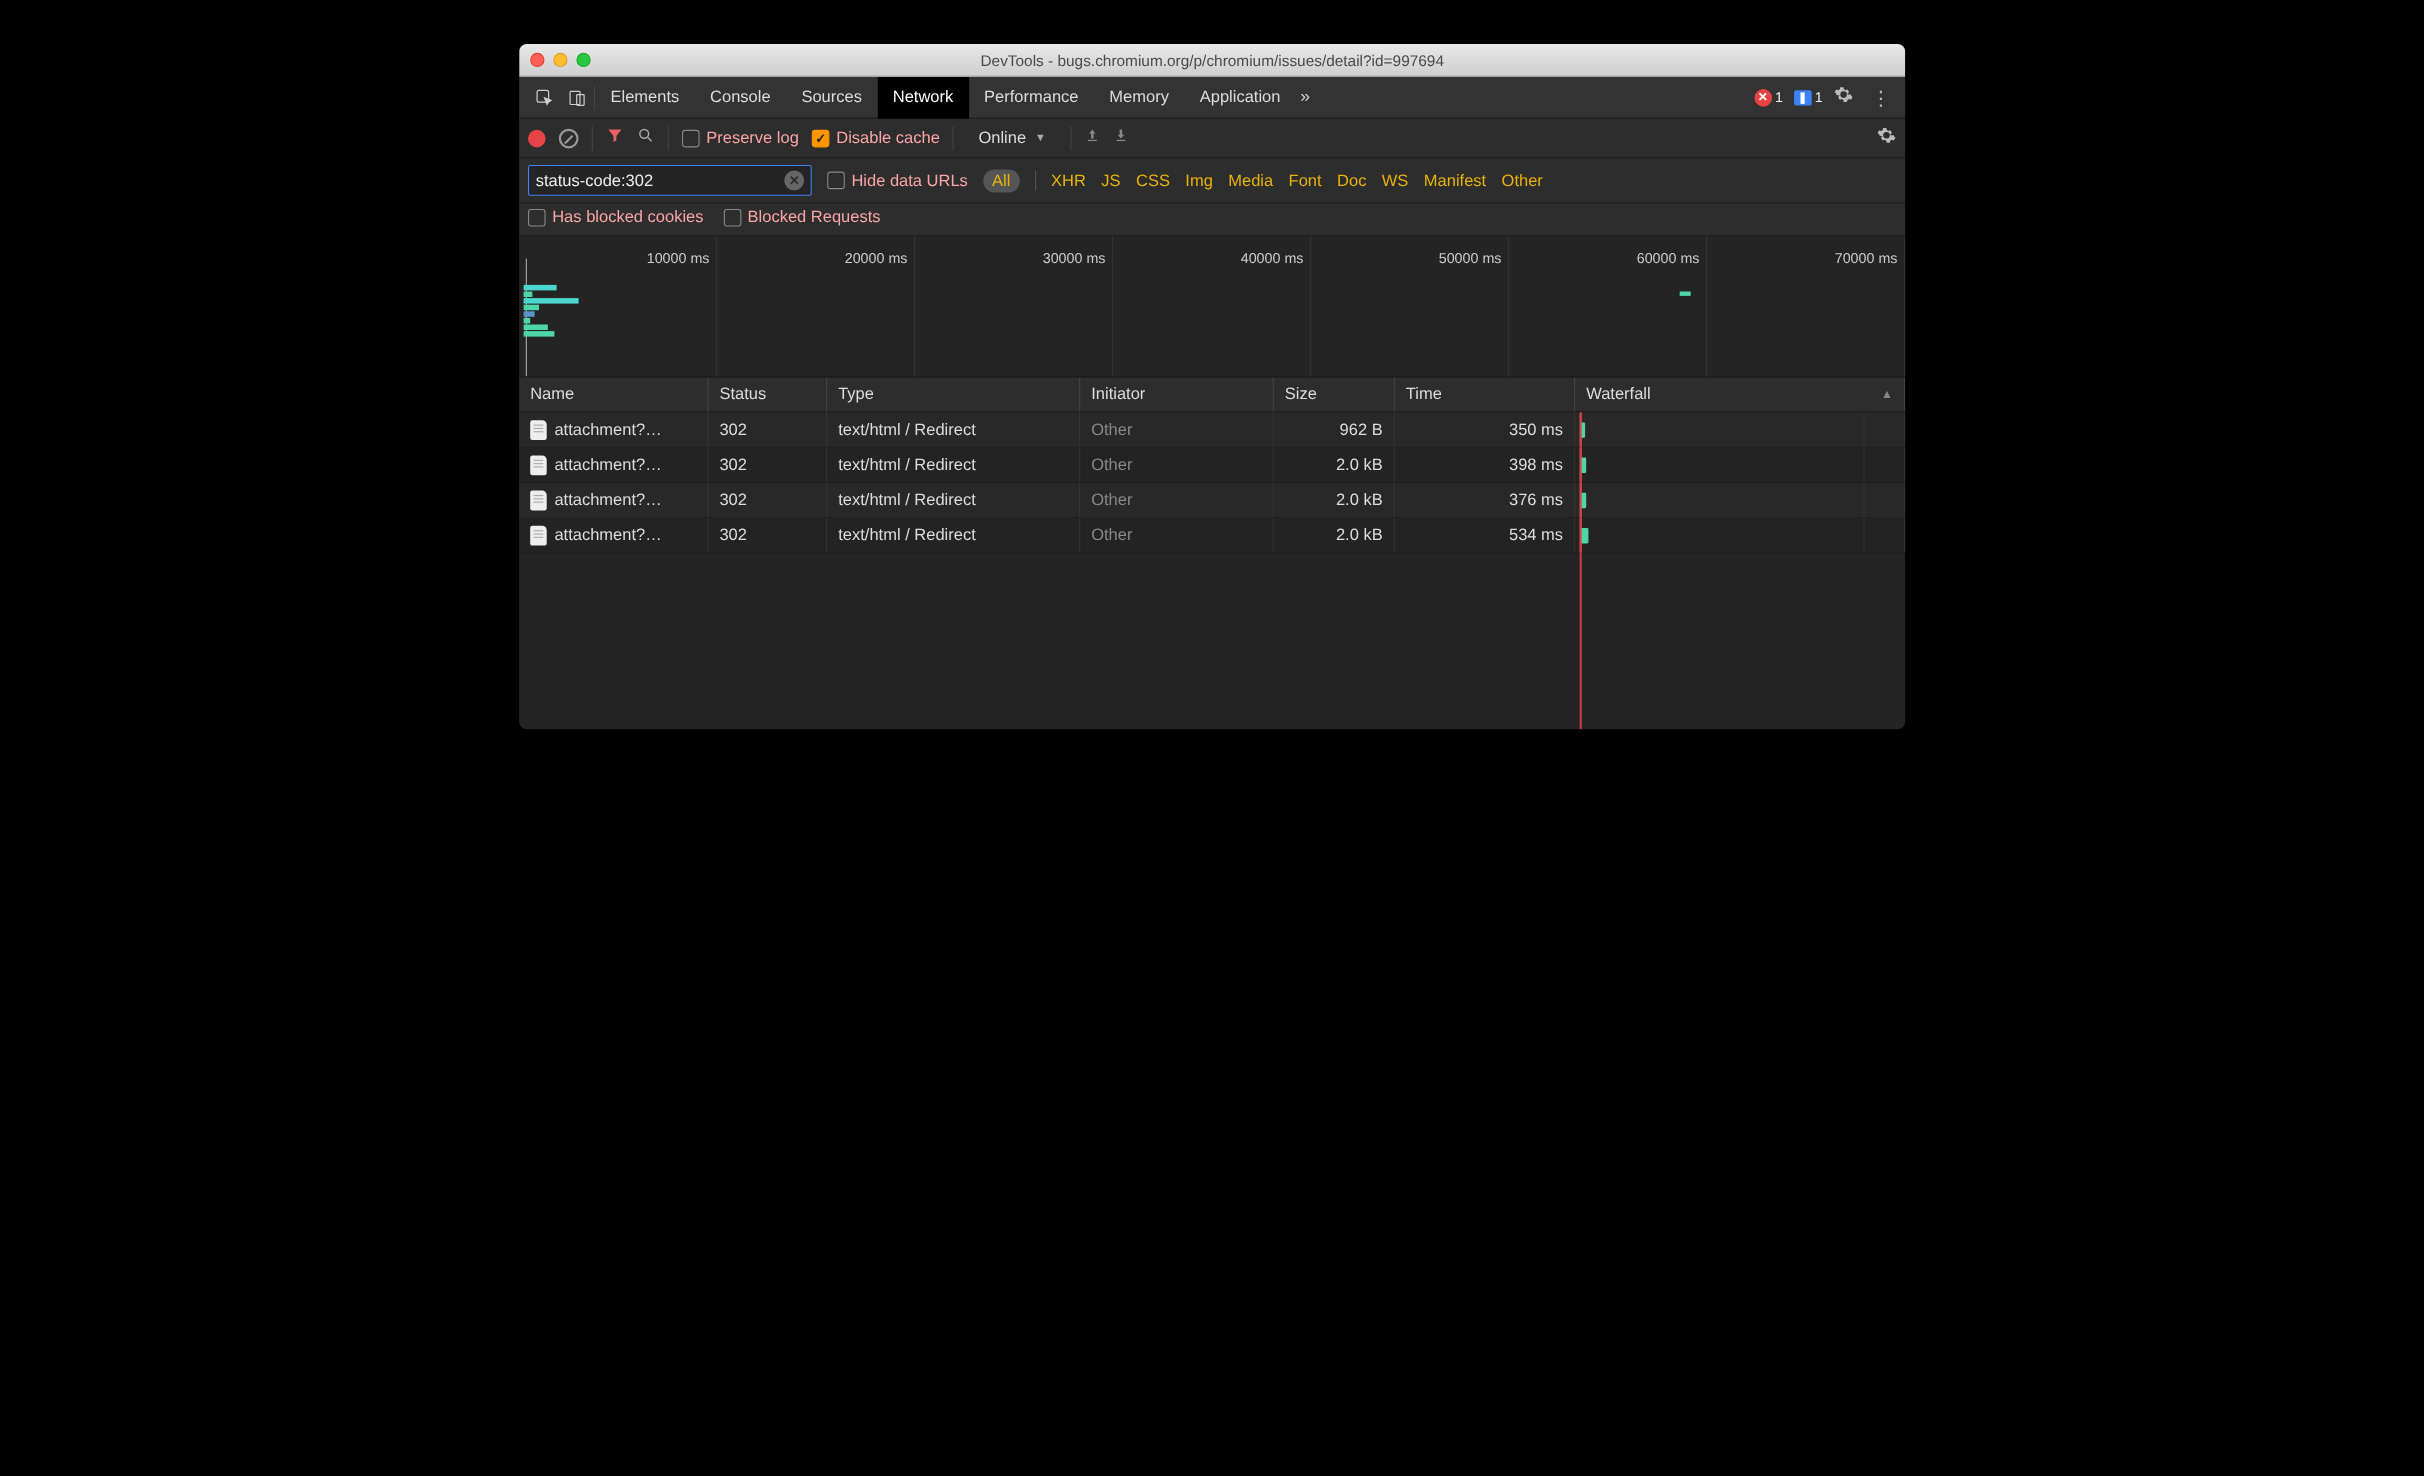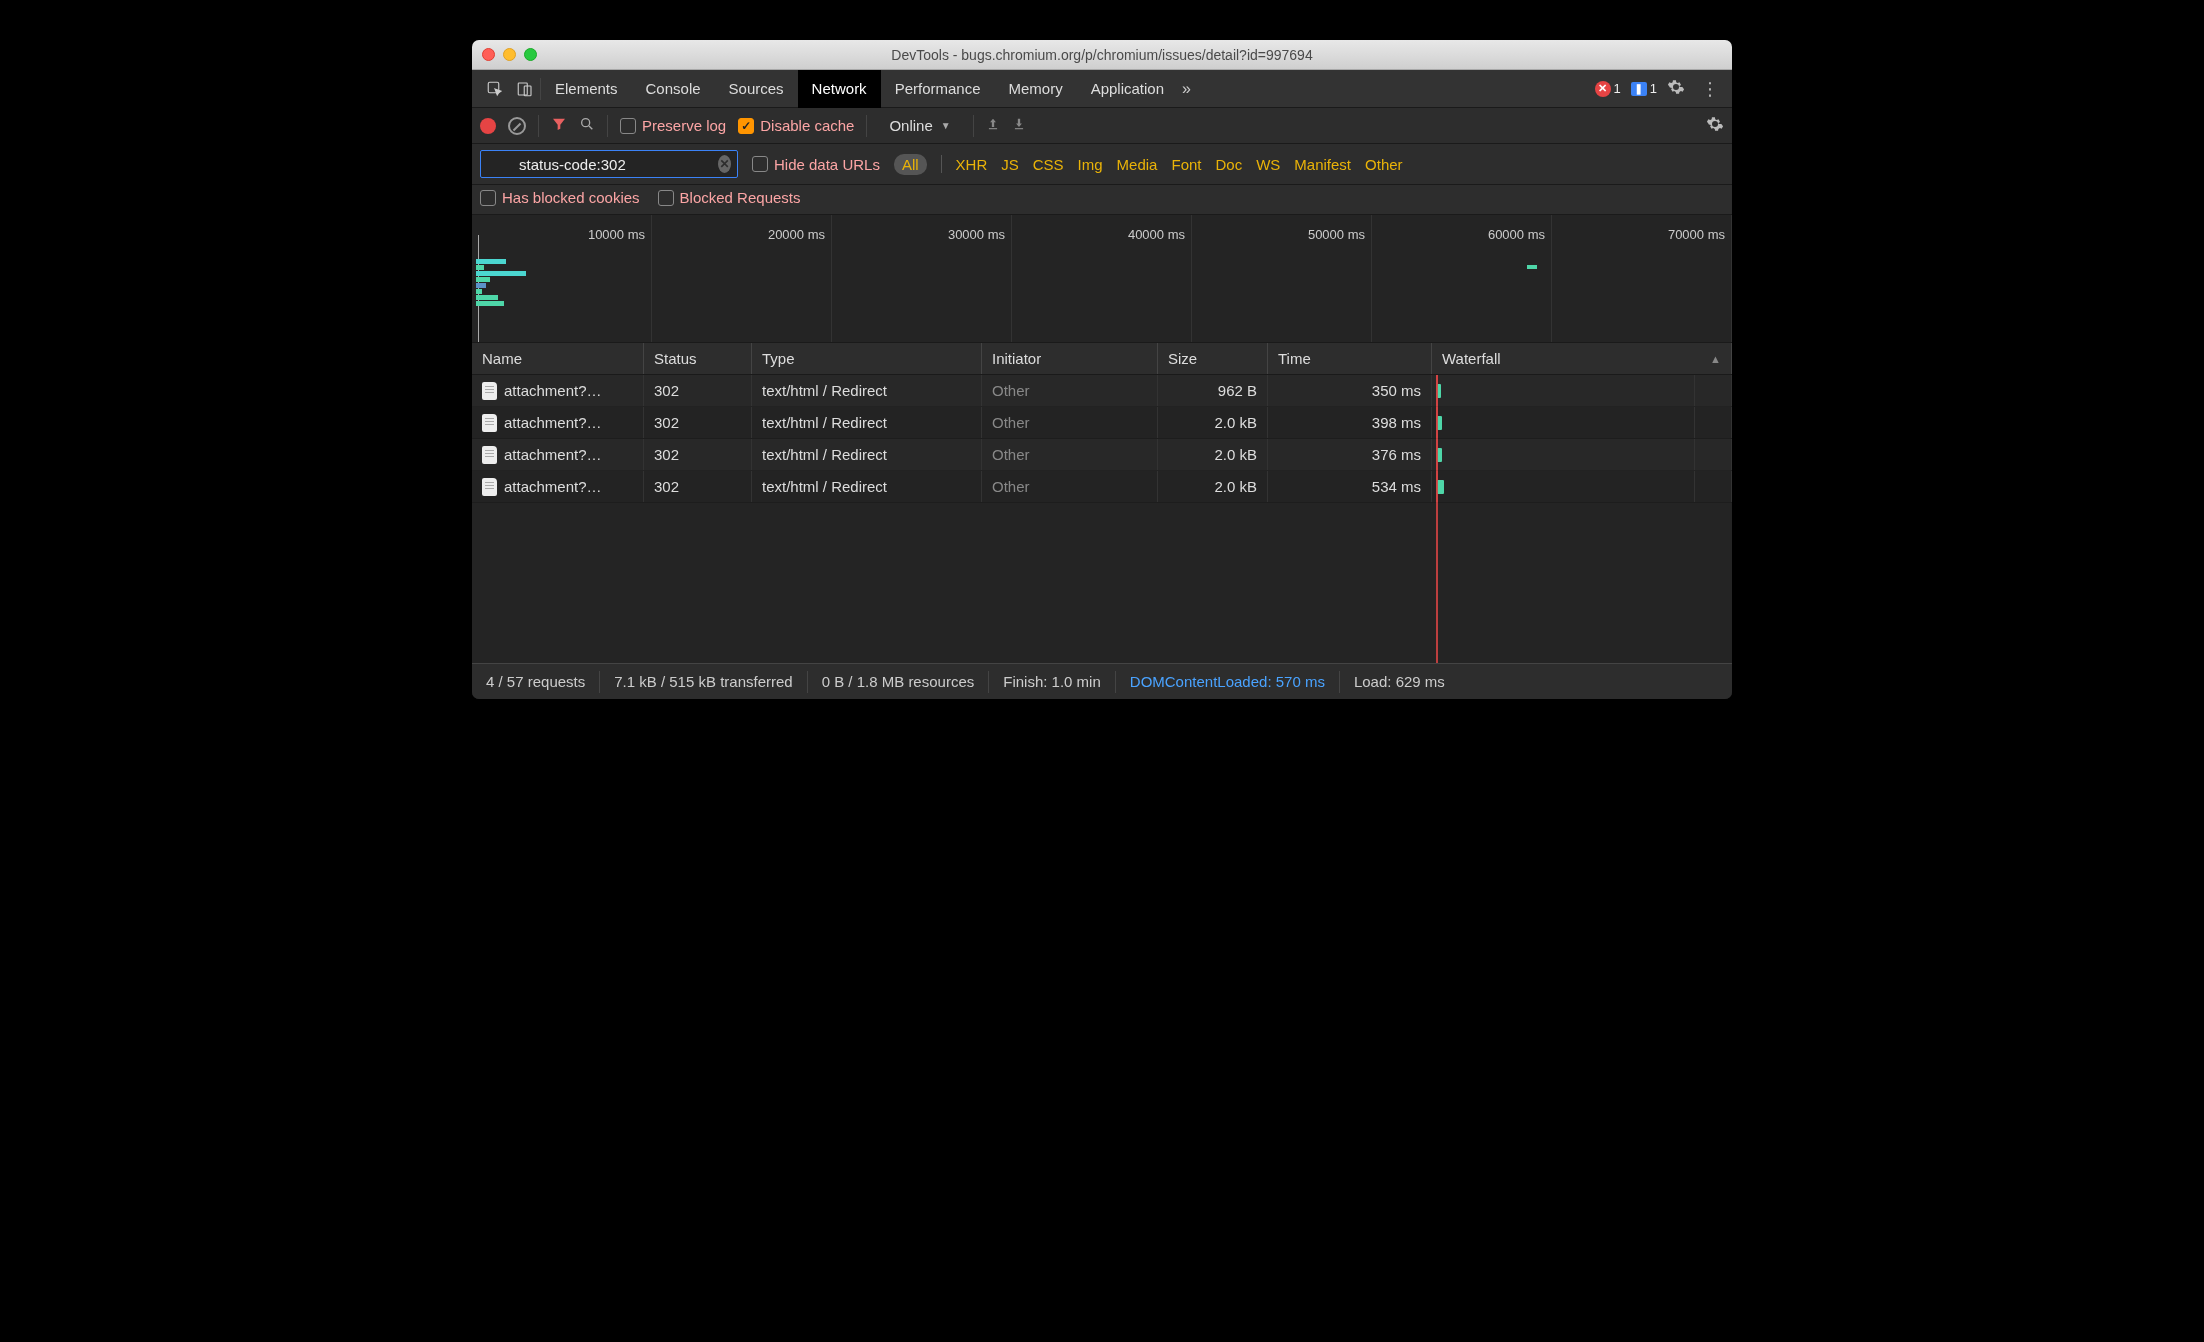--- a/index.html
+++ b/index.html
@@ -125,21 +125,20 @@
   width: 258px;
   height: 28px;
 }
 .filter-input input {
   background: transparent;
   border: none;
   outline: none;
   color: #eee;
   font-size: 15px;
   flex: 1;
-  margin-left: 32px;
 }
 .filter-input .clear-btn {
   width: 18px; height: 18px; border-radius: 50%; background: #666; color: #2d2d2d;
   display: flex; align-items: center; justify-content: center; font-size: 12px; font-weight: bold;
   cursor: pointer;
 }
 .type-filters { display: flex; align-items: center; gap: 14px; font-size: 15px; color: #eab308; }
 .type-pill { cursor: pointer; }
 .type-pill.active { background: #555; border-radius: 10px; padding: 2px 8px; }
 .filter-row2 {
@@ -484,22 +483,14 @@
         <div class="gc gc-time">534 ms</div>
         <div class="gc gc-wf">
           <div class="wf-line"></div>
           <div class="wf-bar" style="width: 7px;"></div>
           <div class="wf-divider"></div>
         </div>
       </div>
       <div style="position: absolute; left: 964px; top: 0px; bottom: 0px; width: 2px; background: rgb(216, 68, 68); opacity: 0.85;"></div>
     </div>
 
-  <div class="statusbar">
-    <div class="sb-seg">4 / 57 requests</div>
-    <div class="sb-seg">7.1 kB / 515 kB transferred</div>
-    <div class="sb-seg">0 B / 1.8 MB resources</div>
-    <div class="sb-seg">Finish: 1.0 min</div>
-    <div class="sb-seg sb-dcl">DOMContentLoaded: 570 ms</div>
-    <div class="sb-seg">Load: 629 ms</div>
-  </div>
 
 </div>
 
 </body></html>

